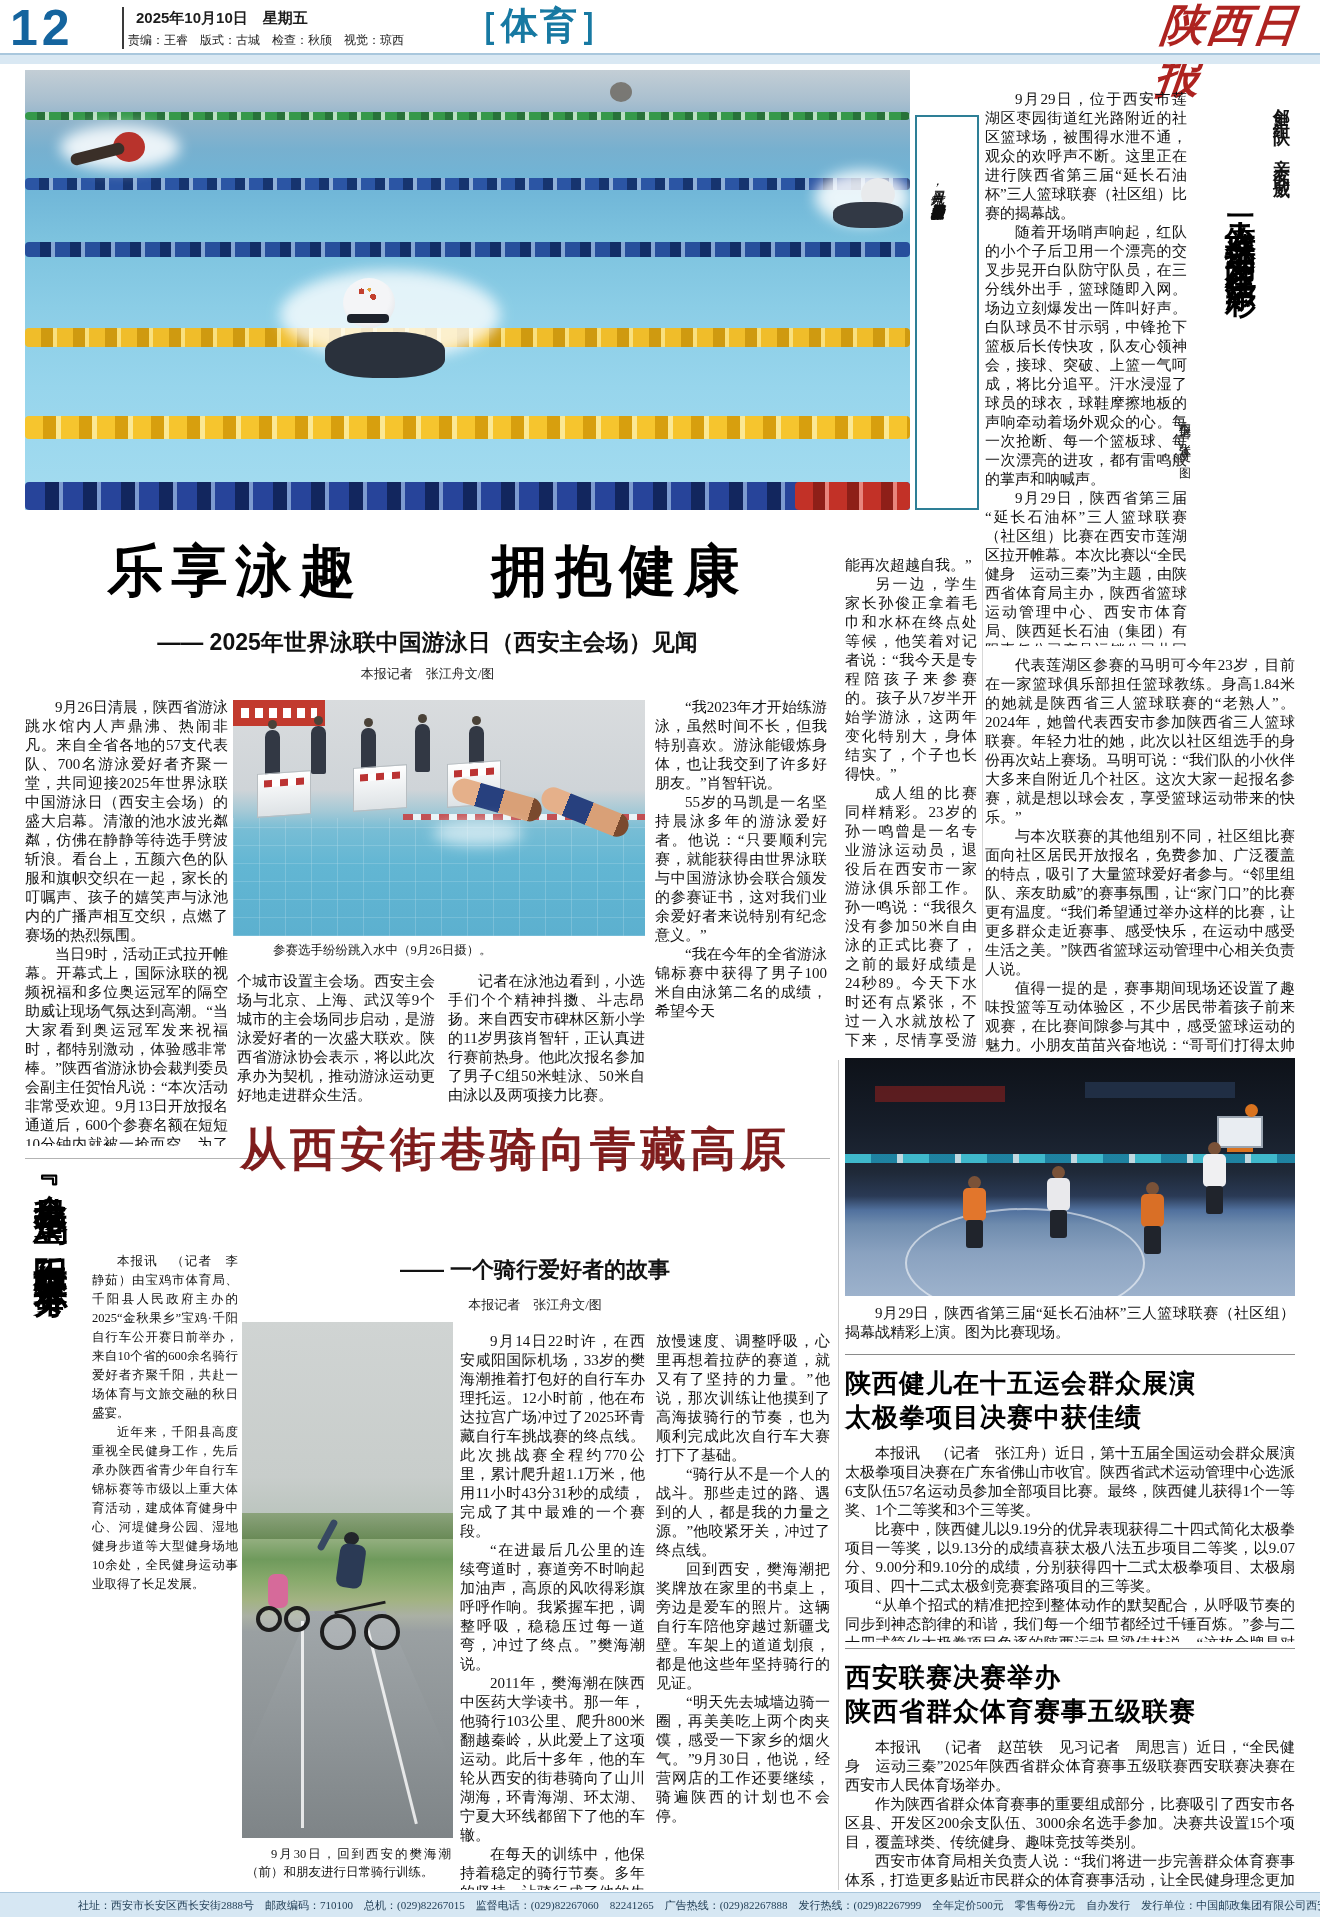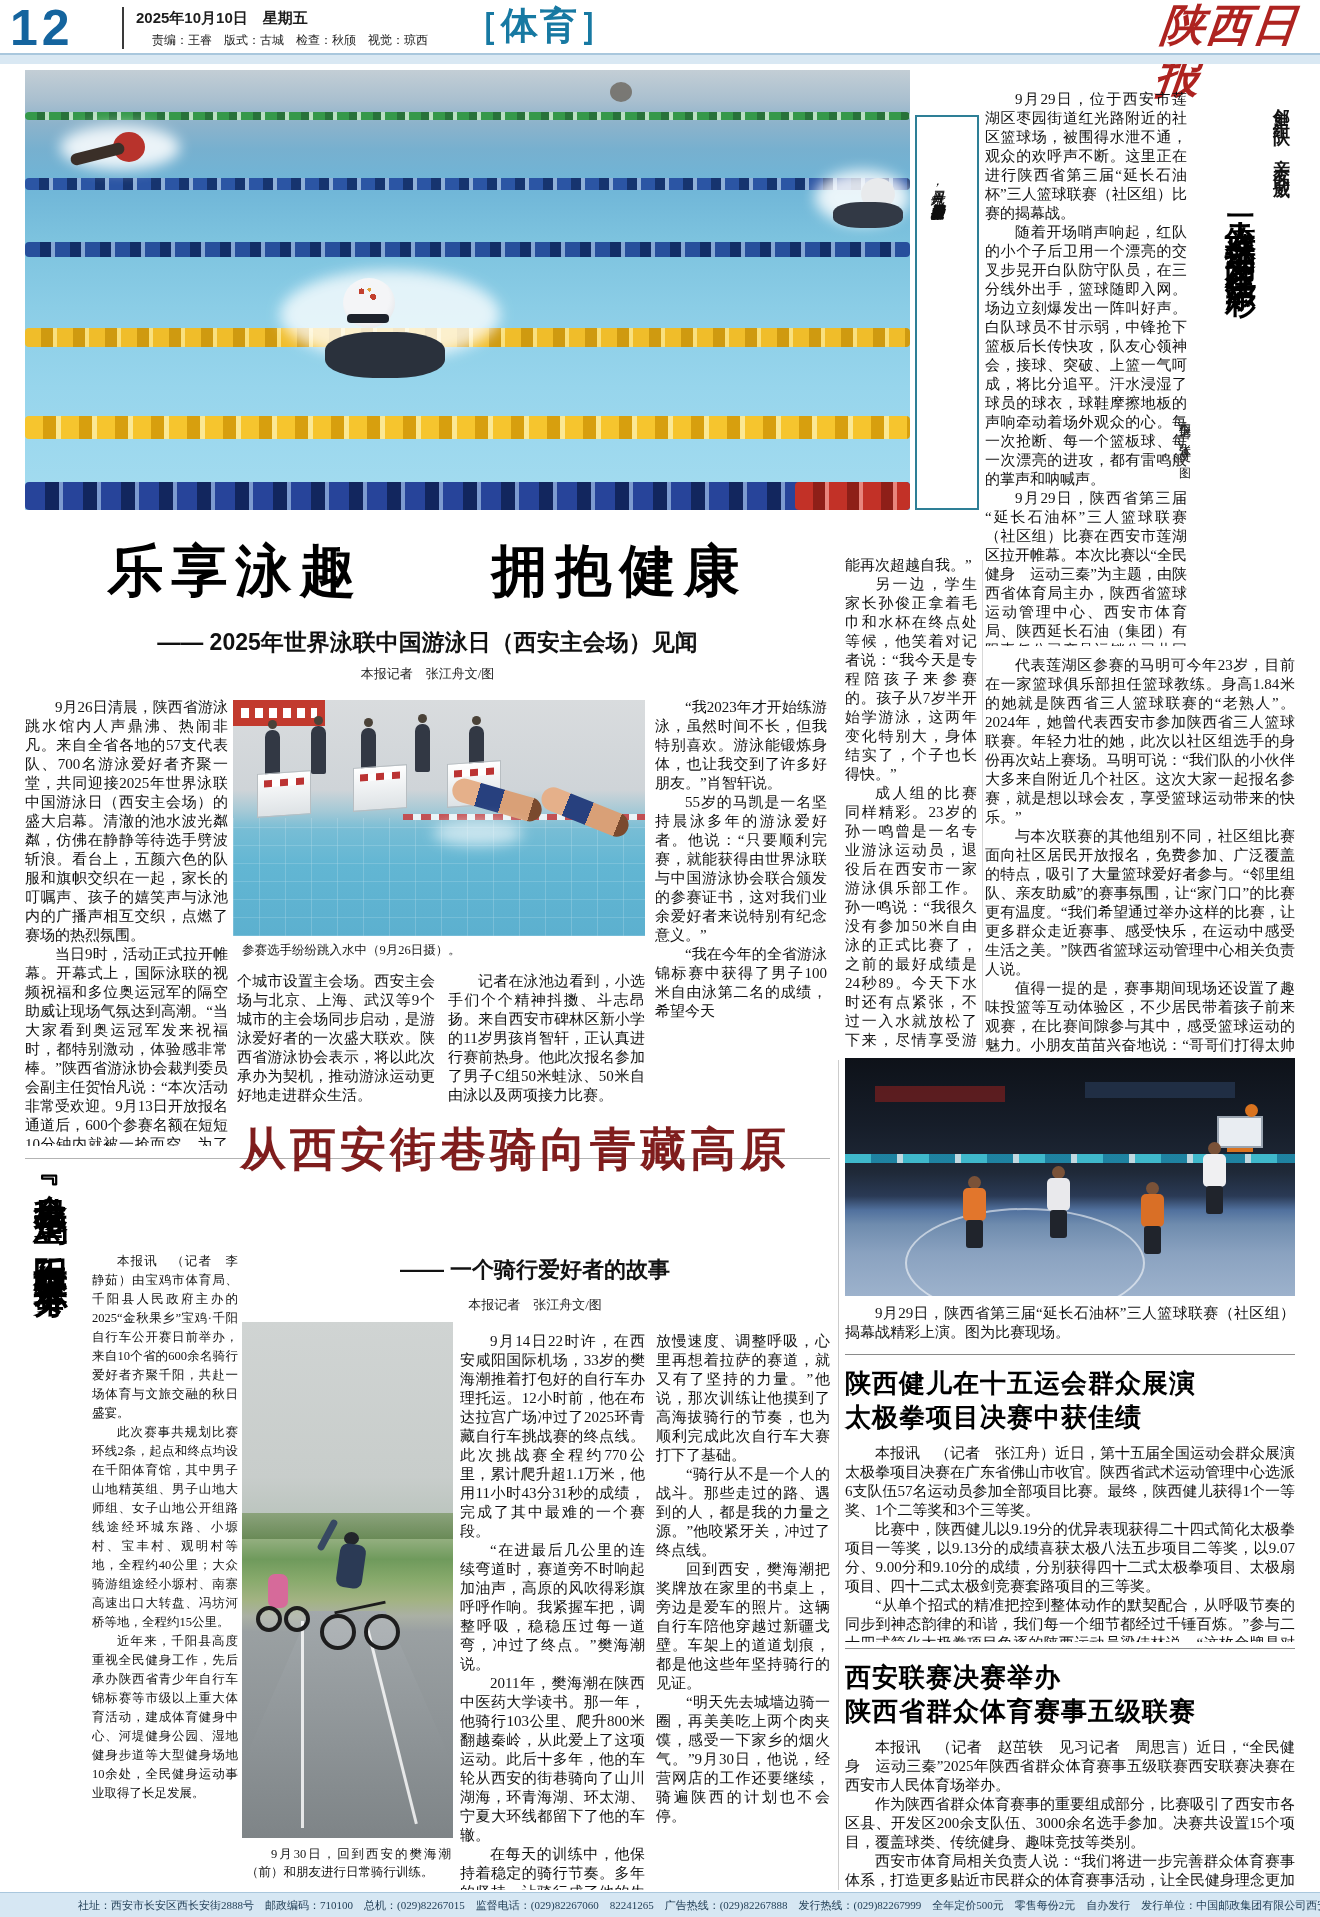--- a/index.html
+++ b/index.html
@@ -5,21 +5,21 @@
   *{margin:0;padding:0;box-sizing:border-box}
   html,body{background:#ffffff}
   body{width:1320px;height:1917px;position:relative;overflow:hidden;
        font-family:"Liberation Serif","DejaVu Serif",serif;color:#121212}
   .abs{position:absolute}
   
   .pagenum{left:10px;top:0;font:900 50px/56px "Liberation Sans","DejaVu Sans",sans-serif;
            color:#14649e;letter-spacing:4px}
   .hvline{left:122px;top:7px;width:2px;height:42px;background:#3a3a3a}
   .hdate{left:136px;top:9px;font:600 15px/18px "Liberation Sans",sans-serif;color:#1c1c1c}
-  .hcredits{left:152px;top:33px;font:400 12px/14px "Liberation Sans",sans-serif;color:#222}
+  .hcredits{left:128px;top:33px;font:400 12px/14px "Liberation Sans",sans-serif;color:#222}
   .hsection{left:430px;top:1px;width:220px;text-align:center;
             font:900 37px/50px "Liberation Sans",sans-serif;color:#1779a2;letter-spacing:2px}
   .hmast{left:1158px;top:0;width:160px;font:900 44px/52px "Liberation Serif",serif;
          color:#ae2320;font-style:italic;transform:skewX(-6deg);letter-spacing:2px}
   .hband{left:0;top:53px;width:1320px;height:11px;background:#d9e8f3;border-top:2px solid #a9c7dd}
   
   .bodycol{overflow:hidden}
   .bodycol p{font-size:15px;line-height:19px;text-align:justify;text-indent:2em}
   .bodycol p.noind{text-indent:0}
   .caption{font-size:12.5px;line-height:17.5px;text-align:justify;text-indent:2em}
@@ -174,21 +174,21 @@
   <div class="official" style="left:236px;top:26px"></div>
   <div class="sblock" style="left:24px;top:72px"></div>
   <div class="sblock" style="left:120px;top:66px"></div>
   <div class="sblock" style="left:214px;top:62px"></div>
   <div class="watergrid"></div>
   <div class="abs" style="left:170px;top:114px;right:0;height:6px;background:repeating-linear-gradient(90deg,#c33 0 10px,#fff 10px 18px);opacity:.8"></div>
   <div class="diver" style="left:218px;top:88px"></div>
   <div class="diver" style="left:306px;top:100px;transform:rotate(22deg)"></div>
   <div class="splash" style="left:200px;top:120px;width:90px;height:26px;opacity:.7"></div>
 </div>
-<div class="abs caption" style="left:217px;top:942px;width:412px">参赛选手纷纷跳入水中（9月26日摄）。</div>
+<div class="abs caption" style="left:248px;top:942px;width:412px">参赛选手纷纷跳入水中（9月26日摄）。</div>
 
 <div class="abs bodycol" style="left:237px;top:972px;width:198px;height:174px">
   <p class="noind">个城市设置主会场。西安主会场与北京、上海、武汉等9个城市的主会场同步启动，是游泳爱好者的一次盛大联欢。陕西省游泳协会表示，将以此次承办为契机，推动游泳运动更好地走进群众生活。</p>
 </div>
 <div class="abs bodycol" style="left:448px;top:972px;width:197px;height:174px">
   <p>记者在泳池边看到，小选手们个个精神抖擞、斗志昂扬。来自西安市碑林区新小学的11岁男孩肖智轩，正认真进行赛前热身。他此次报名参加了男子C组50米蛙泳、50米自由泳以及两项接力比赛。</p>
 </div>
 <div class="abs bodycol" style="left:655px;top:698px;width:172px;height:448px">
   <p>“我2023年才开始练游泳，虽然时间不长，但我特别喜欢。游泳能锻炼身体，也让我交到了许多好朋友。”肖智轩说。</p>
   <p>55岁的马凯是一名坚持晨泳多年的游泳爱好者。他说：“只要顺利完赛，就能获得由世界泳联与中国游泳协会联合颁发的参赛证书，这对我们业余爱好者来说特别有纪念意义。”</p>
@@ -257,21 +257,20 @@
 </div>
 <div class="abs bodycol" style="left:845px;top:1738px;width:450px;height:152px">
   <p>本报讯　（记者　赵茁轶　见习记者　周思言）近日，“全民健身　运动三秦”2025年陕西省群众体育赛事五级联赛西安联赛决赛在西安市人民体育场举办。</p>
   <p>作为陕西省群众体育赛事的重要组成部分，比赛吸引了西安市各区县、开发区200余支队伍、3000余名选手参加。决赛共设置15个项目，覆盖球类、传统健身、趣味竞技等类别。</p>
   <p>西安市体育局相关负责人说：“我们将进一步完善群众体育赛事体系，打造更多贴近市民群众的体育赛事活动，让全民健身理念更加深入人心，让更多人在运动中收获健康与快乐。”</p>
 </div>
 
 <div class="abs vtext qy-title">『金秋果乡』宝鸡·千阳自行车公开赛举办</div>
 <div class="abs bodycol" style="left:92px;top:1252px;width:146px;height:640px">
   <p style="font-size:12.5px">本报讯　（记者　李静茹）由宝鸡市体育局、千阳县人民政府主办的2025“金秋果乡”宝鸡·千阳自行车公开赛日前举办，来自10个省的600余名骑行爱好者齐聚千阳，共赴一场体育与文旅交融的秋日盛宴。</p>
-  <p style="font-size:12.5px">此次赛事共规划比赛环线2条，起点和终点均设在千阳体育馆，其中男子山地精英组、男子山地大师组、女子山地公开组路线途经环城东路、小塬村、宝丰村、观明村等地，全程约40公里；大众骑游组途经小塬村、南寨高速出口大转盘、冯坊河桥等地，全程约15公里。</p>
   <p style="font-size:12.5px">近年来，千阳县高度重视全民健身工作，先后承办陕西省青少年自行车锦标赛等市级以上重大体育活动，建成体育健身中心、河堤健身公园、湿地健身步道等大型健身场地10余处，全民健身运动事业取得了长足发展。</p>
 </div>
 
 <h2 class="abs cyc-h1">从西安街巷骑向青藏高原</h2>
 <div class="abs cyc-sub">—— 一个骑行爱好者的故事</div>
 <div class="abs cyc-by">本报记者　张江舟文/图</div>
 
 <div class="abs photo cycphoto">
   <div class="abs" style="left:0;right:0;top:37%;height:5%;background:linear-gradient(180deg,#7f9a6b,#5f814d);opacity:.8"></div>
   <div class="roadwedge"></div>

